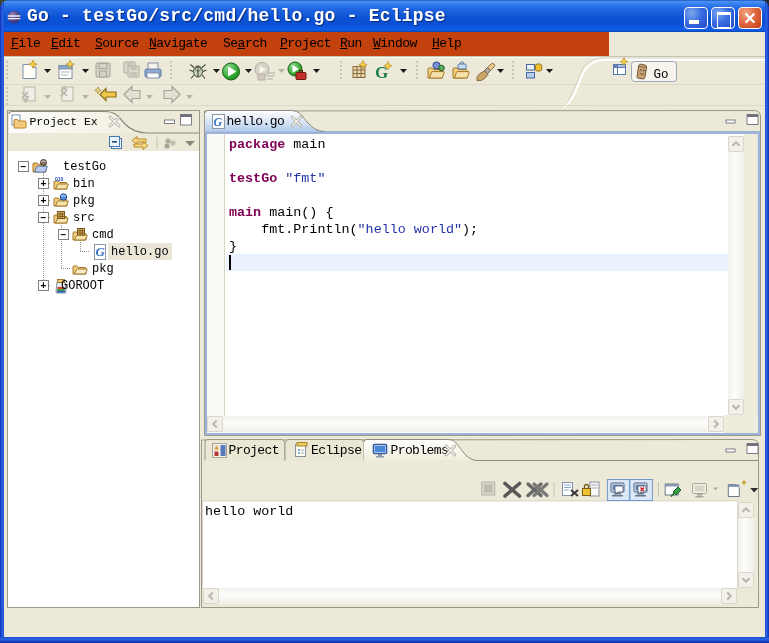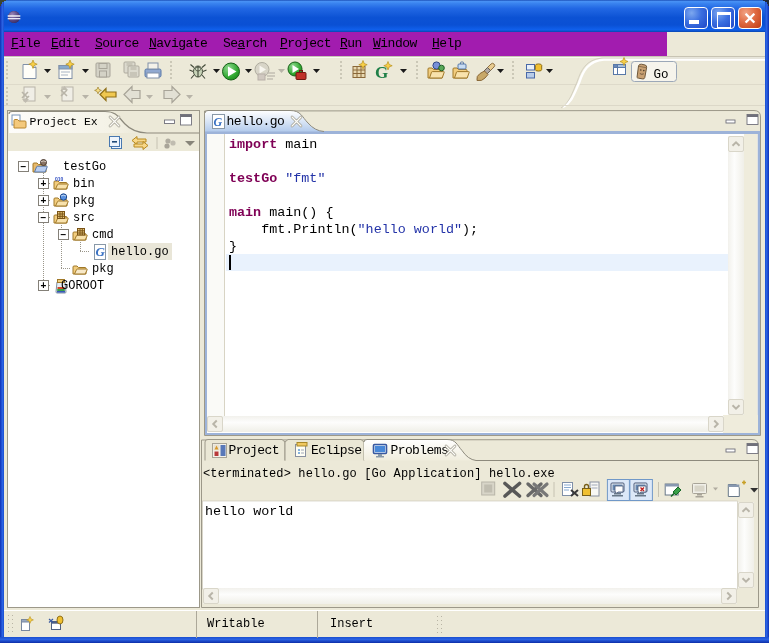--- a/index.html
+++ b/index.html
@@ -17,21 +17,21 @@
 #title-ico { position:absolute; left:7px; top:10px; width:14px; height:14px; }
 #title-txt { position:absolute; left:27px; top:6px; color:#fff; font:bold 18px "Liberation Mono",monospace; letter-spacing:0.22px; white-space:pre; text-shadow:1px 1px 1px rgba(0,0,30,0.5); }
 .tbtn { position:absolute; top:7px; width:24px; height:22px; border:1px solid #fff; border-radius:4px; }
 #btn-min { left:684px; background:radial-gradient(circle at 30% 25%,#7da8ef 0%,#3b6fe0 45%,#1e47c8 100%); }
 #btn-max { left:711px; background:radial-gradient(circle at 30% 25%,#7da8ef 0%,#3b6fe0 45%,#1e47c8 100%); }
 #btn-close { left:738px; background:radial-gradient(circle at 30% 25%,#f1a384 0%,#e06b43 45%,#c03a10 100%); }
 #btn-min:after { content:""; position:absolute; left:4px; bottom:4px; width:10px; height:4px; background:#fff; }
 #btn-max:after { content:""; position:absolute; left:5px; top:4px; width:12px; height:12px; border:1.6px solid #fff; border-top-width:3.5px; }
 #btn-close:after { content:"\2715"; position:absolute; left:0; top:0; width:100%; height:100%; color:#fff; font:bold 16px "Liberation Sans",sans-serif; text-align:center; line-height:21px; }
 
-#menubar { position:absolute; left:4px; top:32px; width:663px; height:24px; background:#a21caf; font:13px "Liberation Mono",monospace; color:#000; }
+#menubar { position:absolute; left:4px; top:32px; width:605px; height:24px; background:#c2410c; font:13px "Liberation Mono",monospace; color:#000; }
 #menubar span { position:absolute; top:4px; letter-spacing:-0.5px; }
 
 #tb1 { position:absolute; left:4px; top:56px; width:761px; height:28px; background:#ece9d8; border-top:1px solid #c8c4b4; box-shadow:inset 0 1px 0 #faf9f3; }
 #tb2 { position:absolute; left:4px; top:84px; width:761px; height:26px; background:#ece9d8; border-top:1px solid #dedaca; }
 
 #leftpanel { position:absolute; left:7px; top:110px; width:193px; height:498px; }
 #editorpanel { position:absolute; left:204px; top:110px; width:557px; height:325px; }
 #consolepanel { position:absolute; left:201px; top:439px; width:558px; height:169px; }
 #statusbar { position:absolute; left:4px; top:610px; width:761px; height:27px; background:#ece9d8; border-top:1px solid #fff; font:12px "Liberation Mono",monospace; }
 
@@ -70,20 +70,21 @@
     <defs>
         <radialGradient id="eg" cx="0.35" cy="0.3" r="0.9">
       <stop offset="0" stop-color="#9a86b8"></stop>
           <stop offset="0.5" stop-color="#5a4a88"></stop>
           <stop offset="1" stop-color="#2a2258"></stop>
     </radialGradient>
       </defs>
     <rect x="1" y="8" width="19" height="2" fill="#fff"></rect>
     <rect x="1" y="12" width="19" height="2" fill="#e8e8f8"></rect>
   </svg>
+  <div id="title-txt">Go - testGo/src/cmd/hello.go - Eclipse</div>
   <div id="btn-min" class="tbtn"></div>
   <div id="btn-max" class="tbtn"></div>
   <div id="btn-close" class="tbtn"></div>
   <div id="menubar">
     <span style="left:7px"><u>F</u>ile</span>
     <span style="left:47px"><u>E</u>dit</span>
     <span style="left:91px"><u>S</u>ource</span>
     <span style="left:145px"><u>N</u>avigate</span>
     <span style="left:219px">Se<u>a</u>rch</span>
     <span style="left:276px"><u>P</u>roject</span>
@@ -493,21 +494,21 @@
       <rect x="22" y="0.5" width="11" height="10" fill="#fff" stroke="#70707a" stroke-width="0.9"></rect>
       <rect x="22" y="0.5" width="11" height="2.5" fill="#70707a"></rect>
     </svg>
 
     <div style="position:absolute;left:3px;top:24px;width:18px;height:292px;background:#fafaf7;border-right:1px solid #d8d4c4"></div>
 
     <div style="position:absolute;left:22px;top:144px;width:502px;height:17px;background:#e9f2fd"></div>
     <div style="position:absolute;left:25px;top:145px;width:2px;height:15px;background:#000"></div>
 
     <div id="code">
-      <div class="cl" style="top:26px"><b class="kw">import</b> main</div>
+      <div class="cl" style="top:26px"><b class="kw">package</b> main</div>
       <div class="cl" style="top:60px"><b class="kw">testGo</b> <span class="st">"fmt"</span></div>
       <div class="cl" style="top:94px"><b class="kw">main</b> main() {</div>
       <div class="cl" style="top:111px">    fmt.Println(<span class="st">"hello world"</span>);</div>
       <div class="cl" style="top:128px">}</div>
     </div>
 
     <div class="sb-v" style="left:524px;top:26px;height:279px">
       <div class="sb-btn" style="top:0"><svg viewBox="0 0 16 16">
             <path d="M4,10 L8,6 L12,10" fill="none" stroke="#b8b4a8" stroke-width="2.2"></path>
           </svg></div>
@@ -573,21 +574,20 @@
       <path d="M2,2 L11,11 M11,2 L2,11" stroke="#9a978a" stroke-width="2.6" stroke-linecap="round"></path>
       <path d="M2,2 L11,11 M11,2 L2,11" stroke="#fdfcf8" stroke-width="1.4" stroke-linecap="round"></path>
     </svg>
 
     <svg style="position:absolute;left:524px;top:4px" width="36" height="12" viewBox="0 0 36 12">
       <rect x="1" y="6" width="9" height="3" fill="#fff" stroke="#70707a" stroke-width="0.9"></rect>
       <rect x="22" y="0.5" width="11" height="10" fill="#fff" stroke="#70707a" stroke-width="0.9"></rect>
       <rect x="22" y="0.5" width="11" height="2.5" fill="#70707a"></rect>
     </svg>
 
-    <div style="position:absolute;left:2px;top:28px;font:12px 'Liberation Mono',monospace;letter-spacing:0.13px;white-space:pre">&lt;terminated&gt; hello.go [Go Application] hello.exe</div>
 
     <svg id="ctb" style="position:absolute;left:273px;top:40px" width="287" height="22" viewBox="0 0 287 22">
 
       <rect x="7.7" y="3" width="13" height="13" fill="#d8d5c8" stroke="#b8b5a8"></rect>
       <rect x="10.2" y="5.5" width="8" height="8" fill="#c0bdb0"></rect>
 
       <path d="M31,4.5 L45.5,17 M45.5,4.5 L31,17" stroke="#585858" stroke-width="3.6" stroke-linecap="round"></path>
 
       <path d="M54,5 L67,16.5 M67,5 L54,16.5" stroke="#686868" stroke-width="3.4" stroke-linecap="round"></path>
       <path d="M60,5 L73,16.5 M73,5 L60,16.5" stroke="#787878" stroke-width="3.2" stroke-linecap="round"></path>
@@ -651,32 +651,13 @@
 
     <div class="sb-h" style="left:2px;top:149px;width:534px">
       <div class="sb-btn" style="left:0"><svg viewBox="0 0 16 16">
             <path d="M10,4 L6,8 L10,12" fill="none" stroke="#b8b4a8" stroke-width="2.2"></path>
           </svg></div>
       <div class="sb-btn" style="right:0"><svg viewBox="0 0 16 16">
             <path d="M6,4 L10,8 L6,12" fill="none" stroke="#b8b4a8" stroke-width="2.2"></path>
           </svg></div>
     </div>
   </div>
-  <div id="statusbar">
-    <div style="position:absolute;left:192px;top:0;width:1px;height:27px;background:#aca899"></div>
-    <span style="position:absolute;left:203px;top:6px">Writable</span>
-    <div style="position:absolute;left:313px;top:0;width:1px;height:27px;background:#aca899"></div>
-    <span style="position:absolute;left:326px;top:6px">Insert</span>
-    <div style="position:absolute;left:433px;top:5px;width:1px;height:17px;background-image:repeating-linear-gradient(to bottom,#b8b4a4 0 1.5px,transparent 1.5px 4px)"></div>
-    <div style="position:absolute;left:436.5px;top:5px;width:1px;height:17px;background-image:repeating-linear-gradient(to bottom,#b8b4a4 0 1.5px,transparent 1.5px 4px)"></div>
-    <div style="position:absolute;left:4px;top:4px;width:1px;height:18px;background-image:repeating-linear-gradient(to bottom,#b8b4a4 0 1.5px,transparent 1.5px 4px)"></div>
-    <div style="position:absolute;left:7.5px;top:4px;width:1px;height:18px;background-image:repeating-linear-gradient(to bottom,#b8b4a4 0 1.5px,transparent 1.5px 4px)"></div>
-    <svg style="position:absolute;left:14px;top:3px" width="50" height="20" viewBox="0 0 50 20">
-      <rect x="3.5" y="5.5" width="8" height="11" fill="#fff" stroke="#7888a0"></rect>
-      <rect x="3.5" y="5.5" width="8" height="2.5" fill="#98a8c0" stroke="#7888a0"></rect>
-      <path d="M12,2.5 l1,2.4 2.4,1 -2.4,1 -1,2.4 -1,-2.4 -2.4,-1 2.4,-1 Z" fill="#f8d048" stroke="#b89020" stroke-width="0.6"></path>
-      <rect x="33.5" y="7.5" width="9" height="8" fill="#fff" stroke="#506080"></rect>
-      <rect x="33.5" y="7.5" width="9" height="2.2" fill="#506080"></rect>
-      <path d="M31,5 L35,8.5 M35,5 L31,8.5" stroke="#3858a0" stroke-width="1.2"></path>
-      <ellipse cx="42" cy="6" rx="3" ry="4" fill="#f0c030" stroke="#907018"></ellipse>
-    </svg>
-  </div>
 </div>
 
 </body></html>

